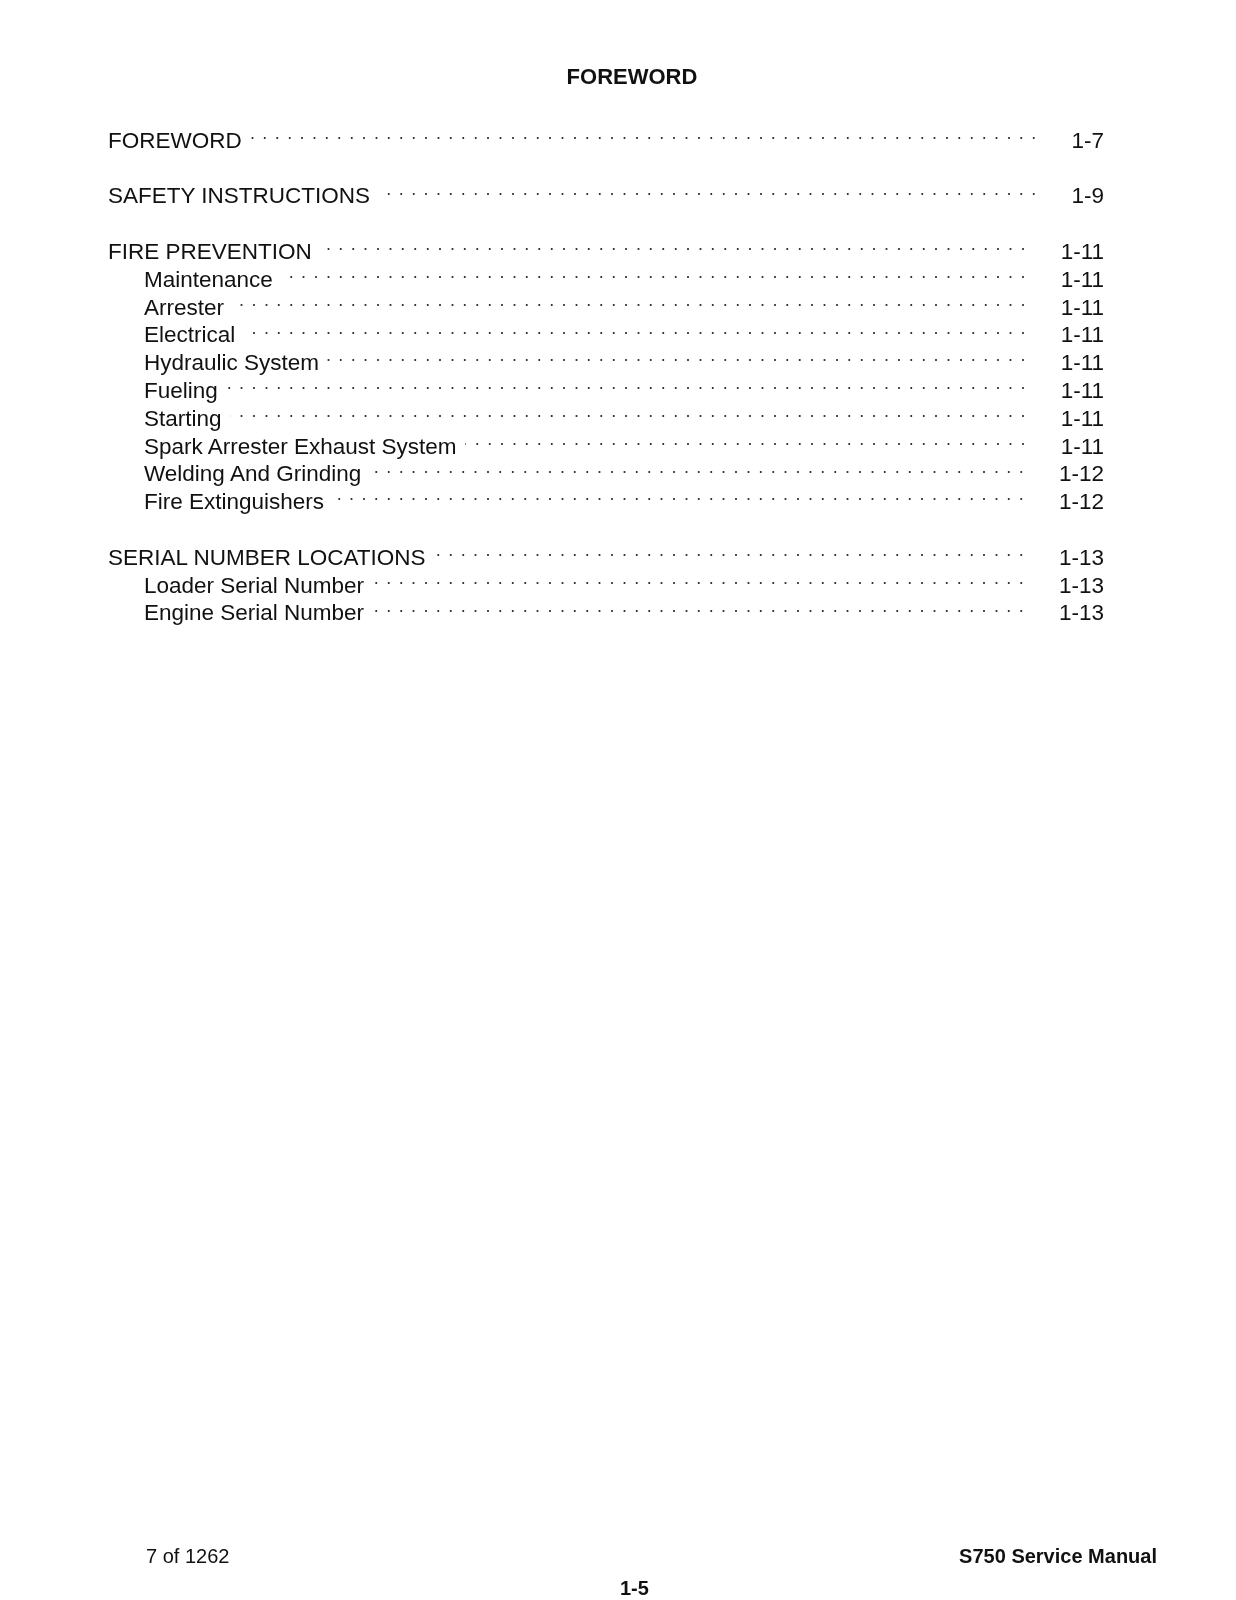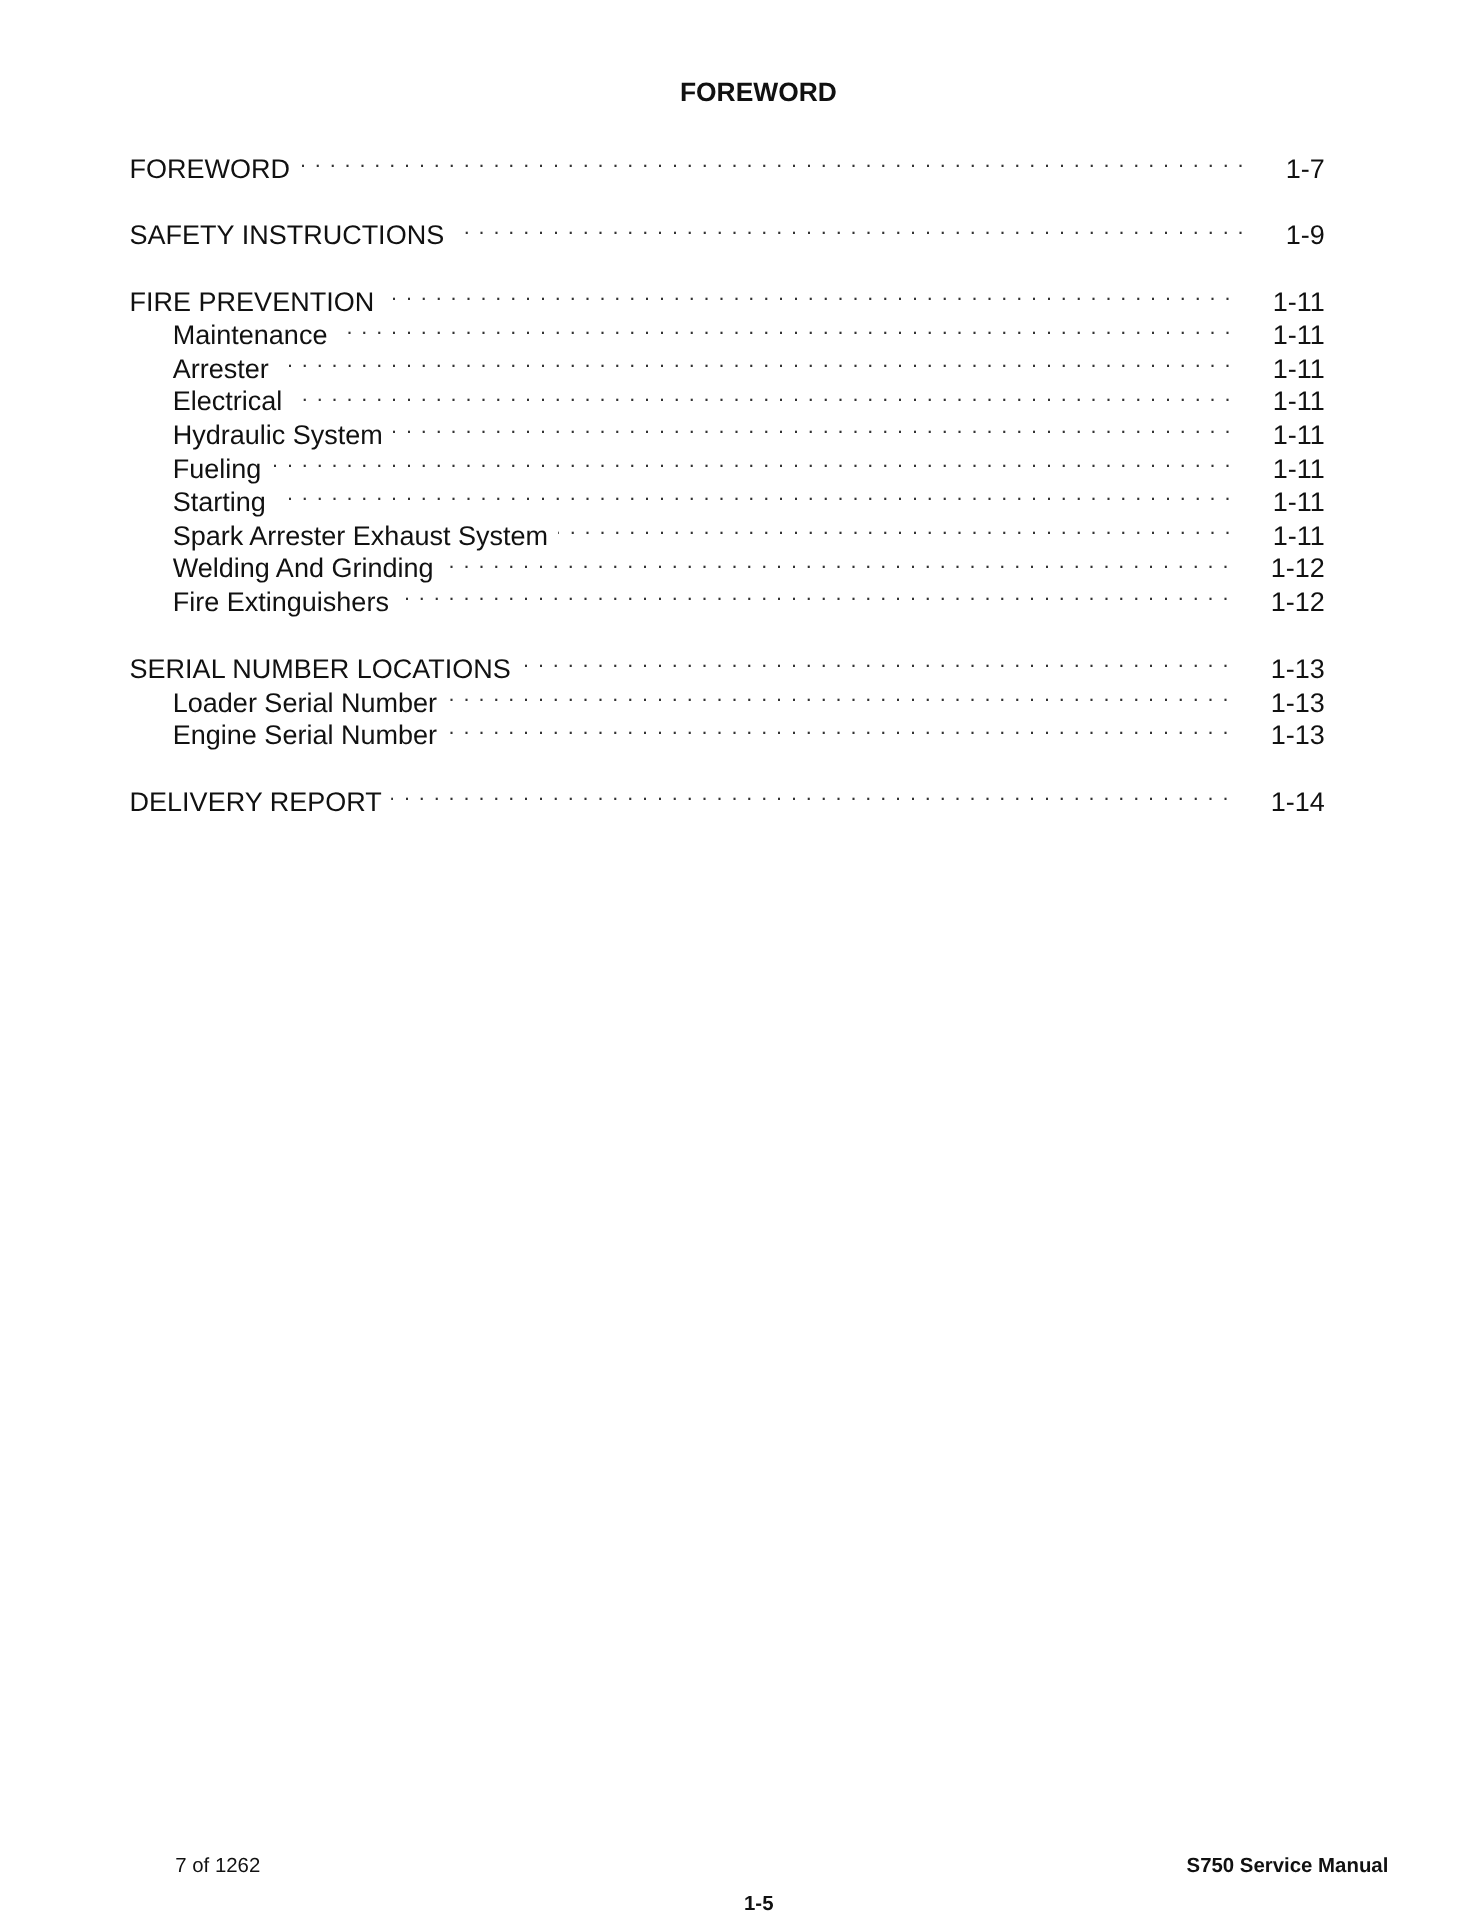--- a/index.html
+++ b/index.html
@@ -21,21 +21,21 @@
   .row .leader {
     flex: 1 1 auto; overflow: hidden; height: 27.8px; position: relative;
   }
   .row .leader::before {
     content: ". . . . . . . . . . . . . . . . . . . . . . . . . . . . . . . . . . . . . . . . . . . . . . . . . . . . . . . . . . . . . . . . . . . . . . . . . . . . . . . . . . . . . . . . . . . . . . . . . . . . . . . . . . . . . .";
     position: absolute; right: 0; top: 0; font-size: 18px; letter-spacing: 1.2px; color: #333;
   }
   .row .page { flex: 0 0 auto; padding-left: 6px; margin-left: 28px; }
   .gap { height: 27.8px; }
   .footer {
-    position: absolute; top: 1545px; font-size: 17px;
+    position: absolute; top: 1545px; font-size: 20px;
   }
   .footer.left { left: 146px; }
   .footer.center { left: 620px; font-weight: bold; margin-top: 32px; }
   .footer.right { right: 79px; font-weight: bold; text-align: right; }
 </style>
 </head>
 <body>
 
 <div class="title">FOREWORD</div>
 
@@ -112,23 +112,18 @@
     <span class="label">Loader Serial Number</span>
     <span class="leader"></span>
     <span class="page">1-13</span>
   </div>
   <div class="row sub">
     <span class="label">Engine Serial Number</span>
     <span class="leader"></span>
     <span class="page">1-13</span>
   </div>
   <div class="gap"></div>
-  <div class="row">
-    <span class="label">DELIVERY REPORT</span>
-    <span class="leader"></span>
-    <span class="page">1-14</span>
-  </div>
   <div class="gap"></div>
 </div>
 
 <div class="footer left">7 of 1262</div>
 <div class="footer center">1-5</div>
 <div class="footer right">S750 Service Manual</div>
 
 </body></html>

